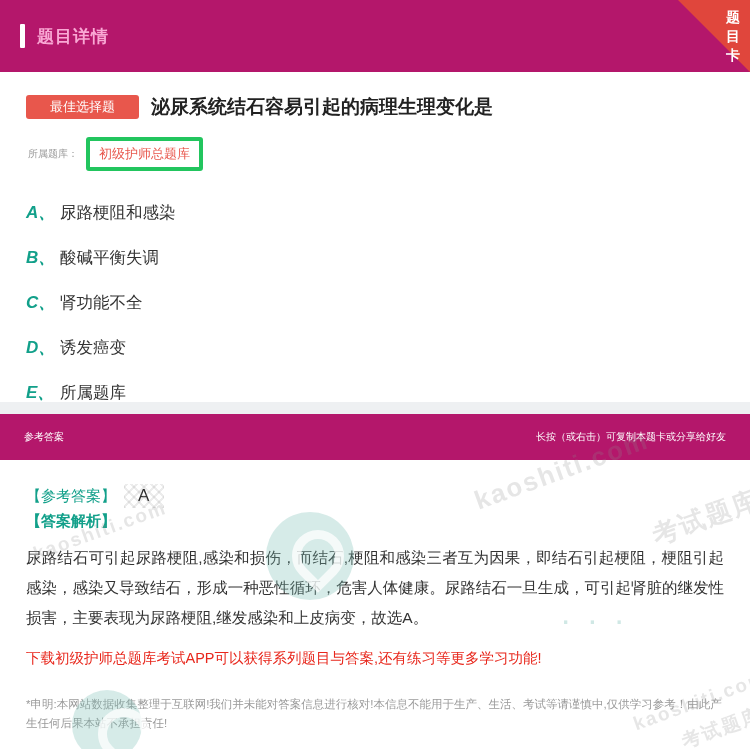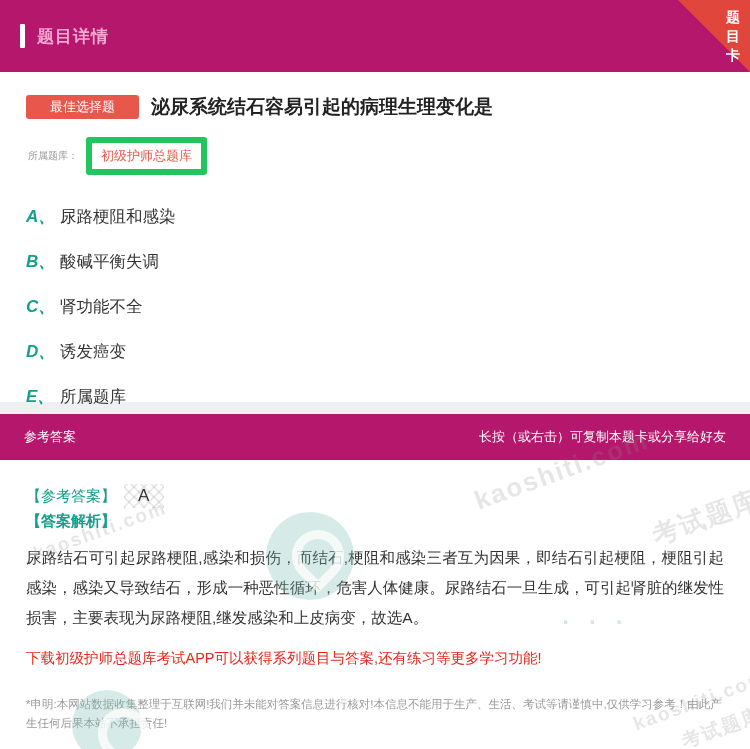--- a/index.html
+++ b/index.html
@@ -89,21 +89,21 @@
     align-items: center;
     margin-top: 17px;
     margin-left: 2px;
   }
   .bank-label {
     color: #9b9b9b;
     font-size: 10px;
   }
   .bank-chip {
     margin-left: 8px;
-    border: 6px solid #22c55e;
+    border: 4px solid #22c55e;
     color: #e8574c;
     font-size: 13px;
     padding: 4px 9px;
     border-radius: 3px;
     background: #fff;
   }
 
   
   .options {
     margin-top: 30px;
@@ -145,21 +145,21 @@
     top: 414px;
     left: 0;
     width: 750px;
     height: 46px;
     background: #b4176b;
     display: flex;
     align-items: center;
     justify-content: space-between;
     padding: 0 24px;
     color: #ffffff;
-    font-size: 13px;
+    font-size: 10px;
   }
 
   
   .answer-body {
     position: absolute;
     top: 460px;
     left: 0;
     width: 750px;
     height: 289px;
     padding: 24px 26px 0 26px;

